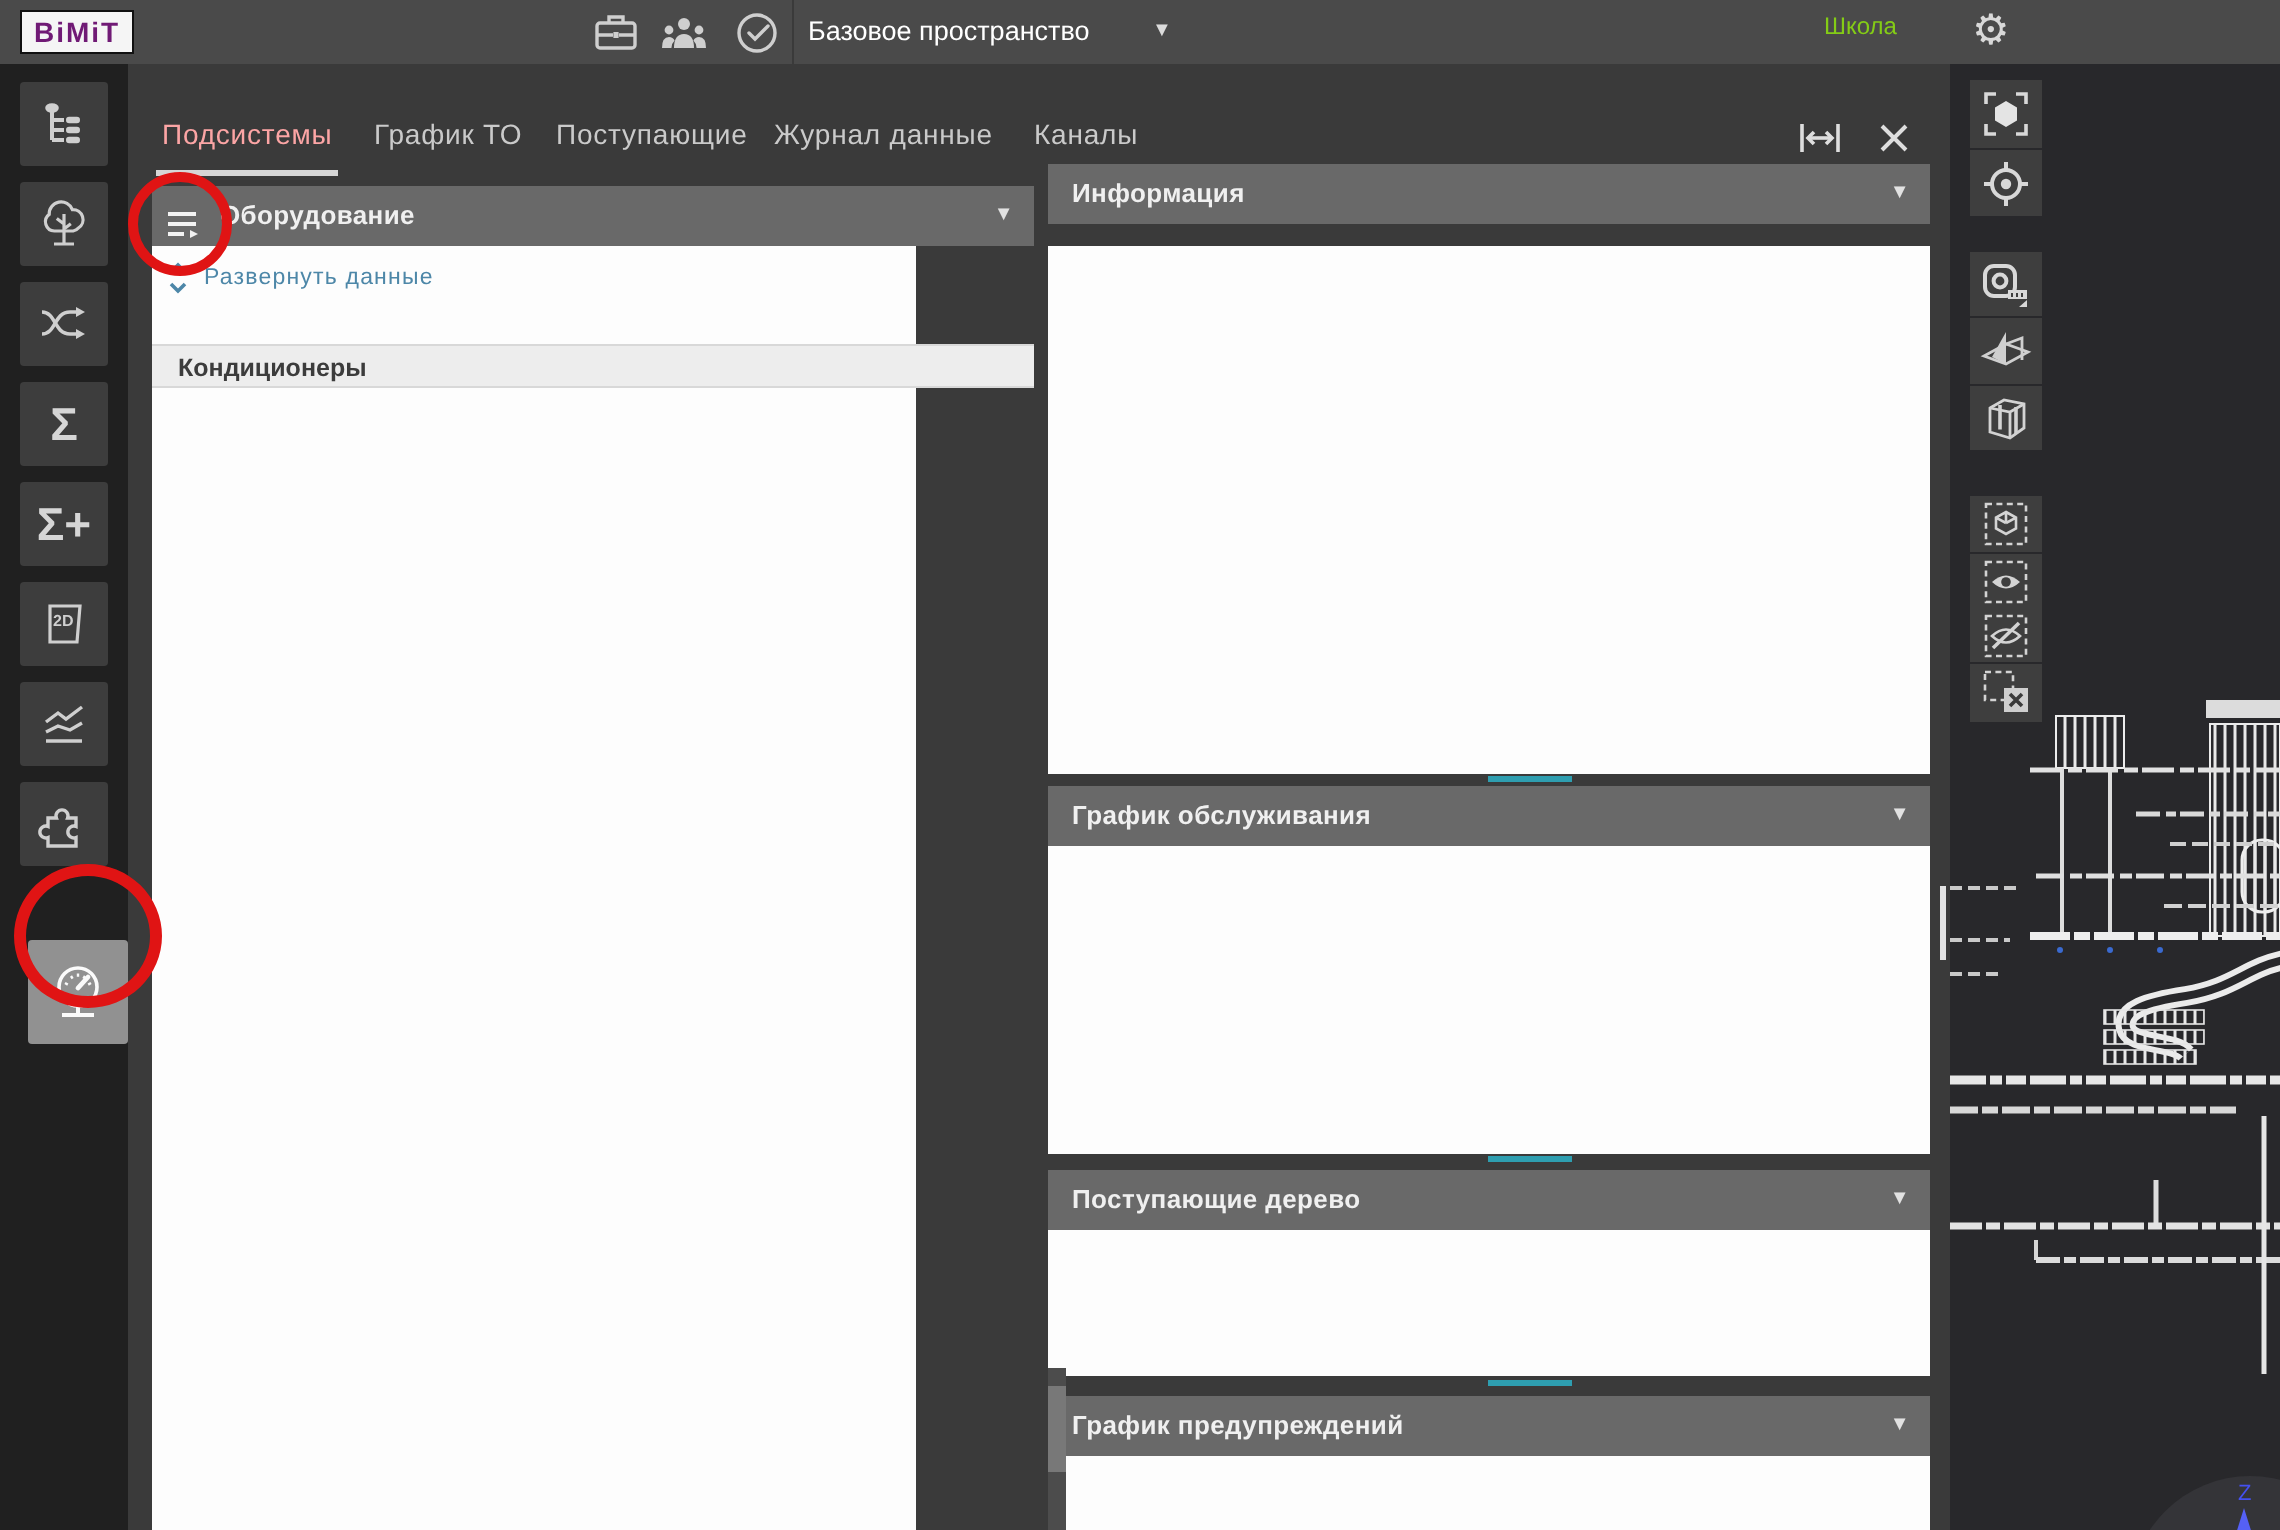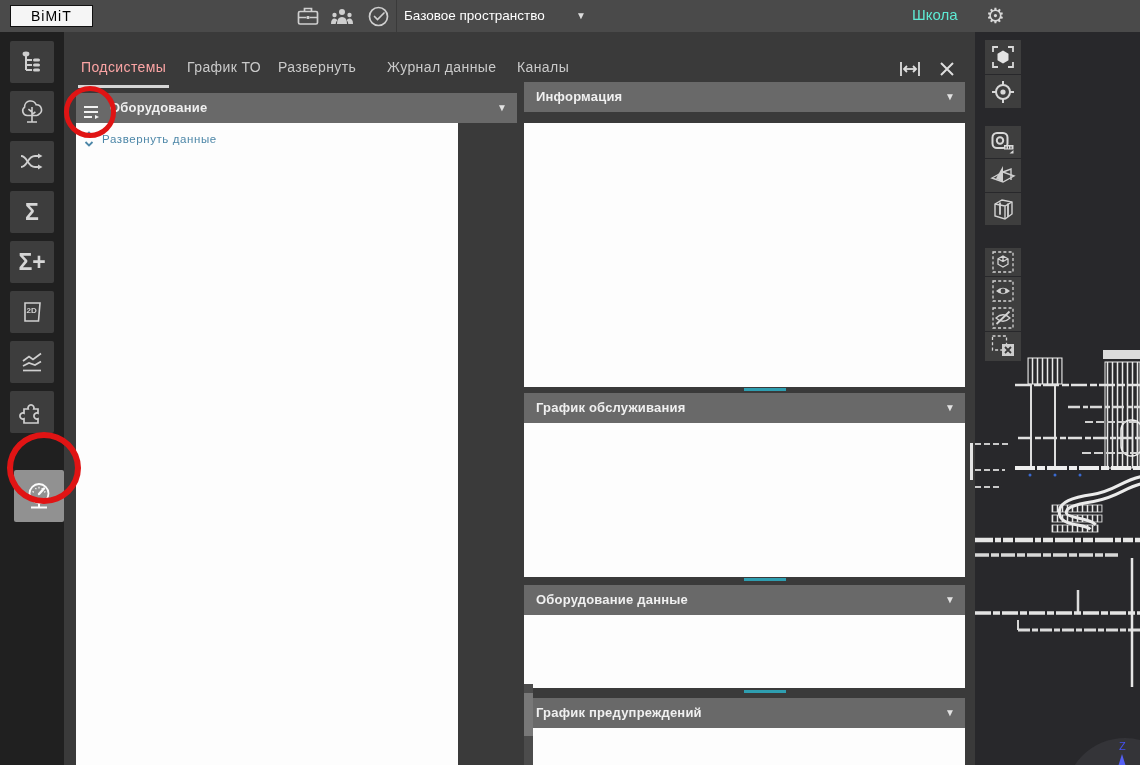--- a/index.html
+++ b/index.html
@@ -1,27 +1,27 @@
 <!DOCTYPE html>
 <html><head>
 <meta charset="utf-8">
 <style>
   html,body{margin:0;padding:0;}
   body{width:1140px;height:765px;position:relative;overflow:hidden;background:#2b2b2b;
        font-family:"Liberation Sans",sans-serif;-webkit-font-smoothing:antialiased;}
   .abs{position:absolute;}
   
   .topbar{left:0;top:0;width:1140px;height:32px;background:#4a4a4a;border-bottom:1px solid #242424;}
-  .logo{left:10px;top:5px;height:20px;padding:0 20px;background:#f5f5f5;border:1px solid #111;
-        color:#000000;font-weight:normal;font-size:14px;line-height:20px;letter-spacing:1px;}
+  .logo{left:10px;top:5px;height:20px;padding:0 6px;background:#f5f5f5;border:1px solid #111;
+        color:#701a75;font-weight:bold;font-size:14px;line-height:20px;letter-spacing:1px;}
   .tb-icon{top:5px;width:26px;height:22px;color:#cfcfcf;}
   .tb-sep{left:396px;top:0;width:1px;height:32px;background:#3a3a3a;}
   .space-label{left:404px;top:8px;color:#ffffff;font-size:13.5px;}
   .space-caret{left:576px;top:10px;color:#dcdcdc;font-size:10px;}
-  .account{left:912px;top:6px;color:#5eead4;font-size:15px;}
+  .account{left:912px;top:6px;color:#84cc16;font-size:12px;}
   .gear{left:986px;top:2px;color:#d8d8d8;font-size:21px;line-height:28px;}
   
   .rail{left:0;top:32px;width:64px;height:733px;background:#202020;}
   .rail-btn{left:10px;width:44px;height:42px;background:#3d3d3d;border-radius:2px;
             display:flex;align-items:center;justify-content:center;color:#cfcfcf;}
   .rail-btn svg{stroke:#cfcfcf;}
   .rail-btn.sel{left:14px;width:50px;height:52px;background:#919191;}
   .rail-btn.sel svg{stroke:#fbfbfb;}
   .sigma{font-size:23px;color:#d6d6d6;font-weight:bold;}
   
@@ -153,21 +153,21 @@
       <path d="M8.5 10.5 l1.4 .8 M11.5 7 l.8 1.3 M15 5.8 v1.6 M18.5 7 l-.8 1.3 M21.5 10.5 l-1.4 .8" stroke-width="1.2"></path>
       <path d="M15 22 V26 M7 26.5 H23" stroke-width="2"></path>
     </svg>
   </div>
 </div>
 
 <div class="abs panel">
 
   <div class="tab active" style="left:14px">Подсистемы</div>
   <div class="tab" style="left:120px">График ТО</div>
-  <div class="tab" style="left:211px">Развернуть</div>
+  <div class="tab" style="left:211px">Поступающие</div>
   <div class="tab" style="left:320px">Журнал данные</div>
   <div class="tab" style="left:450px">Каналы</div>
 
   <div class="abs tabbar-icon" style="left:834px">
     <svg width="24" height="22" viewBox="0 0 24 22" fill="none" stroke="#dedede" stroke-width="1.8">
       <path d="M3 4 V18 M21 4 V18"></path>
         <path d="M6.5 11 H17.5"></path>
       <path d="M9 8 L6 11 L9 14" fill="none"></path>
         <path d="M15 8 L18 11 L15 14" fill="none"></path>
     </svg>
@@ -189,38 +189,39 @@
       <span class="equip-title">Оборудование</span>
       <span class="caret">▼</span>
     </div>
     <div class="expand-row">
       <svg width="10" height="16" viewBox="0 0 10 16" fill="none" stroke="#4d87a8" stroke-width="1.8">
         <path d="M1.5 5 L5 1.5 L8.5 5"></path>
           <path d="M1.5 11 L5 14.5 L8.5 11"></path>
       </svg>
       <span>Развернуть данные</span>
     </div>
+    <div class="tree-row">Кондиционеры</div>
   </div>
 
   <div class="sec-head dsec-head hdr-pad" style="top:50px">
     <span>Информация</span>
     <span class="caret">▼</span>
   </div>
   <div class="dsec-body" style="top:91px;height:264px"></div>
   <div class="divider" style="top:356px"></div>
 
   <div class="sec-head dsec-head hdr-pad" style="top:361px">
     <span>График обслуживания</span>
     <span class="caret">▼</span>
   </div>
   <div class="dsec-body" style="top:391px;height:154px"></div>
   <div class="divider" style="top:546px"></div>
 
   <div class="sec-head dsec-head hdr-pad" style="top:553px">
-    <span>Оборудование данные</span>
+    <span>Поступающие дерево</span>
     <span class="caret">▼</span>
   </div>
   <div class="dsec-body" style="top:583px;height:73px"></div>
   <div class="divider" style="top:658px"></div>
 
   <div class="sec-head dsec-head hdr-pad" style="top:666px">
     <span>График предупреждений</span>
     <span class="caret">▼</span>
   </div>
   <div class="dsec-body" style="top:696px;height:37px"></div>

